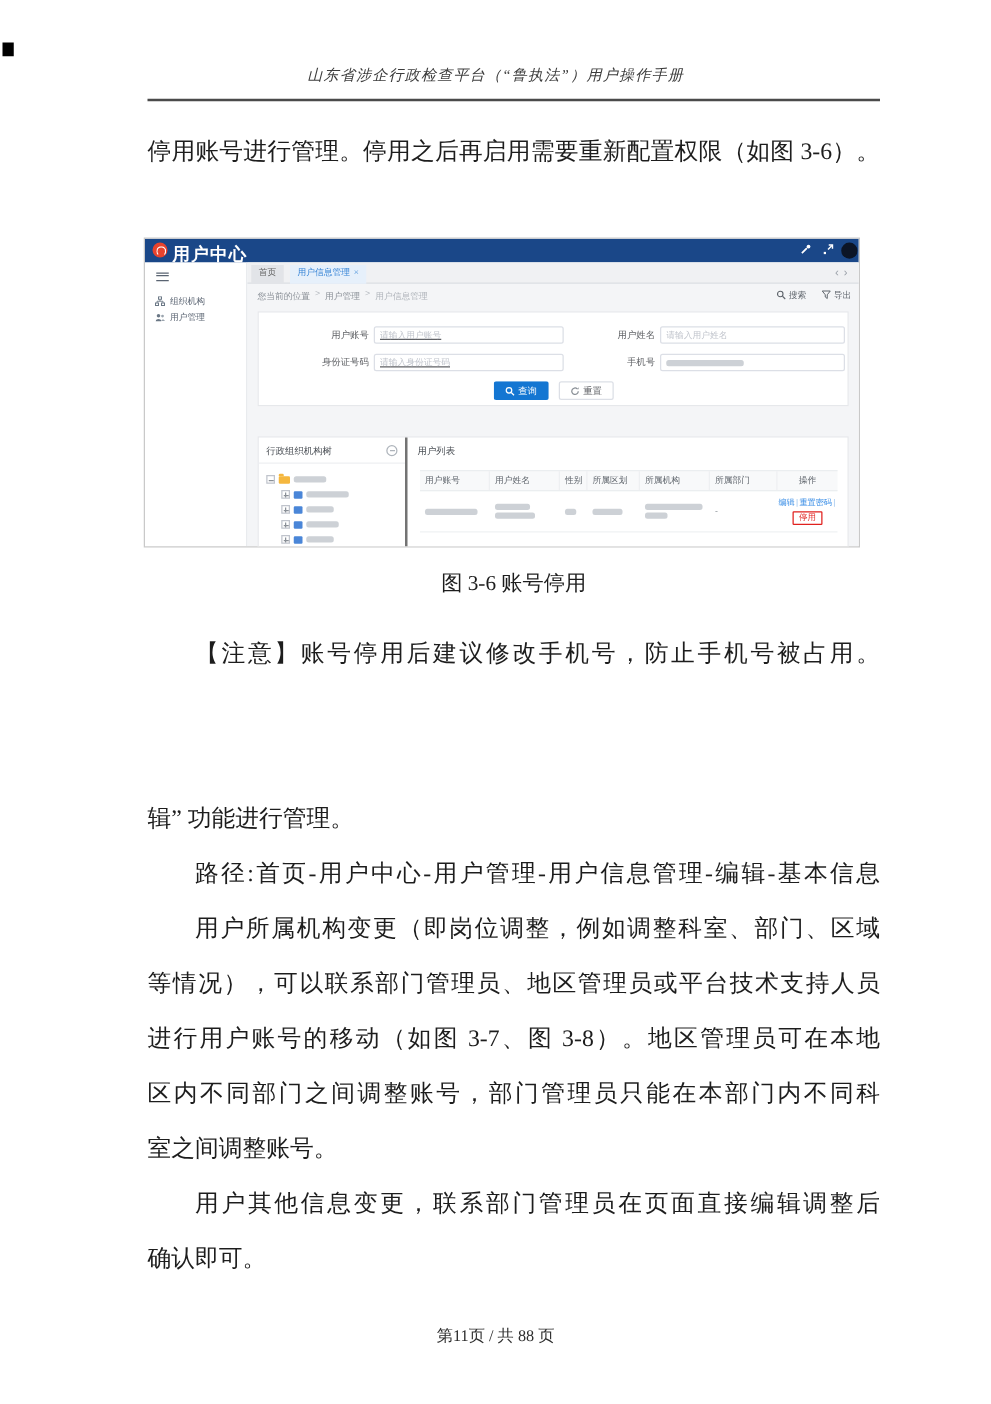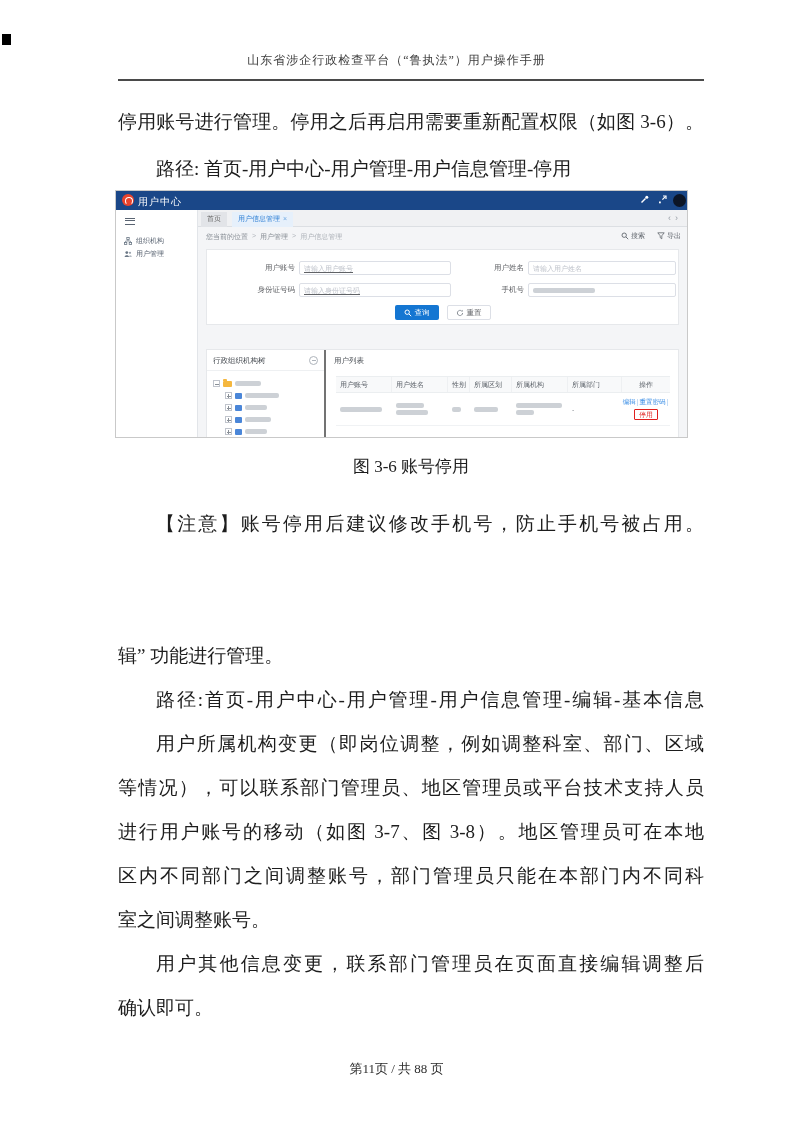--- a/index.html
+++ b/index.html
@@ -3,21 +3,21 @@
 <meta charset="utf-8">
 <style>
   * { margin:0; padding:0; box-sizing:border-box; }
   html,body { background:#fff; }
   .page { position:relative; width:793px; height:1123px; background:#fff; overflow:hidden;
           font-family:"Liberation Serif","DejaVu Serif",serif; color:#1d1d1d; }
   .corner-mark { position:absolute; left:2px; top:34px; width:9px; height:11px; background:#000; }
 
   
   .doc-header-title { position:absolute; top:52px; left:0; right:0; text-align:center;
-                      font-size:12px; color:#3c3c3c; letter-spacing:1px; }
+                      font-size:12px; color:#3c3c3c; letter-spacing:1px;font-style:italic; }
   .doc-header-rule { position:absolute; top:79px; left:118px; width:586px; height:0;
                      border-top:2px solid #4a4a4a; }
   .doc-footer { position:absolute; top:1060px; left:0; right:0; text-align:center;
                 font-size:13px; color:#2e2e2e; }
 
   
   .bl { position:absolute; left:118px; width:586px; font-size:19px; line-height:27px;
         color:#1d1d1d; white-space:pre-wrap; }
   .bl.indent { text-indent:38px; }
   .bl.fill { text-align:justify; text-align-last:justify; }
@@ -26,21 +26,21 @@
 
   
   .shot { position:absolute; left:115px; top:190px; width:573px; height:248px; background:#fff;
           border:1px solid #c9c9c9; overflow:hidden;
           font-family:"Liberation Sans","DejaVu Sans",sans-serif; color:#333; }
   .shot .topbar { position:absolute; left:0; top:0; right:0; height:19px; background:#1a4788; }
   .logo { position:absolute; left:6px; top:3px; width:12px; height:12px; border-radius:50%;
           background:#e8432d; }
   .logo::after { content:""; position:absolute; left:3px; top:3px; width:6px; height:6px;
                  border-radius:50%; border:1.5px solid #fff; border-bottom-color:transparent; }
-  .win-title { position:absolute; left:22px; top:4px; font-size:10px; font-weight:normal; color:#fff; letter-spacing:1px; }
+  .win-title { position:absolute; left:22px; top:4px; font-size:14px; font-weight:bold; color:#fff; letter-spacing:1px; }
   .topbar-icons { position:absolute; right:20px; top:4px; display:flex; gap:9px; }
   .avatar { position:absolute; right:1px; top:3px; width:13px; height:13px; border-radius:50%;
             background:#0c1526; }
 
   .side { position:absolute; left:0; top:19px; bottom:0; width:82px; background:#fff;
           border-right:1px solid #e2e5e9; }
   .hamburger { position:absolute; left:9px; top:8px; width:10px; height:7px;
                border-top:1.5px solid #5a6472; border-bottom:1.5px solid #5a6472; }
   .hamburger::after { content:""; display:block; margin-top:1.2px; border-top:1.5px solid #5a6472; }
   .side-item { position:absolute; left:8px; display:flex; align-items:center; gap:4px;
@@ -114,21 +114,20 @@
 </head>
 <body>
 
 <div class="page">
   <div class="corner-mark"></div>
 
   <div class="doc-header-title">山东省涉企行政检查平台（“鲁执法”）用户操作手册</div>
   <div class="doc-header-rule"></div>
 
   <div class="bl fill" style="top:108px">停用账号进行管理。停用之后再启用需要重新配置权限（如图 3-6）。</div>
-  <div class="bl indent" style="top:155px">路径: 首页-用户中心-用户管理-用户信息管理-停用</div>
 
   <div class="shot">
     <div class="topbar">
       <span class="logo"></span>
       <span class="win-title">用户中心</span>
       <span class="topbar-icons">
         <svg class="micon" width="9" height="9" viewBox="0 0 9 9">
             <line x1="1.5" y1="7.5" x2="5.5" y2="3.5" stroke="#fff" stroke-width="1.4"></line>
             <circle cx="6.8" cy="2.2" r="1.5" fill="#fff"></circle>
           </svg>

